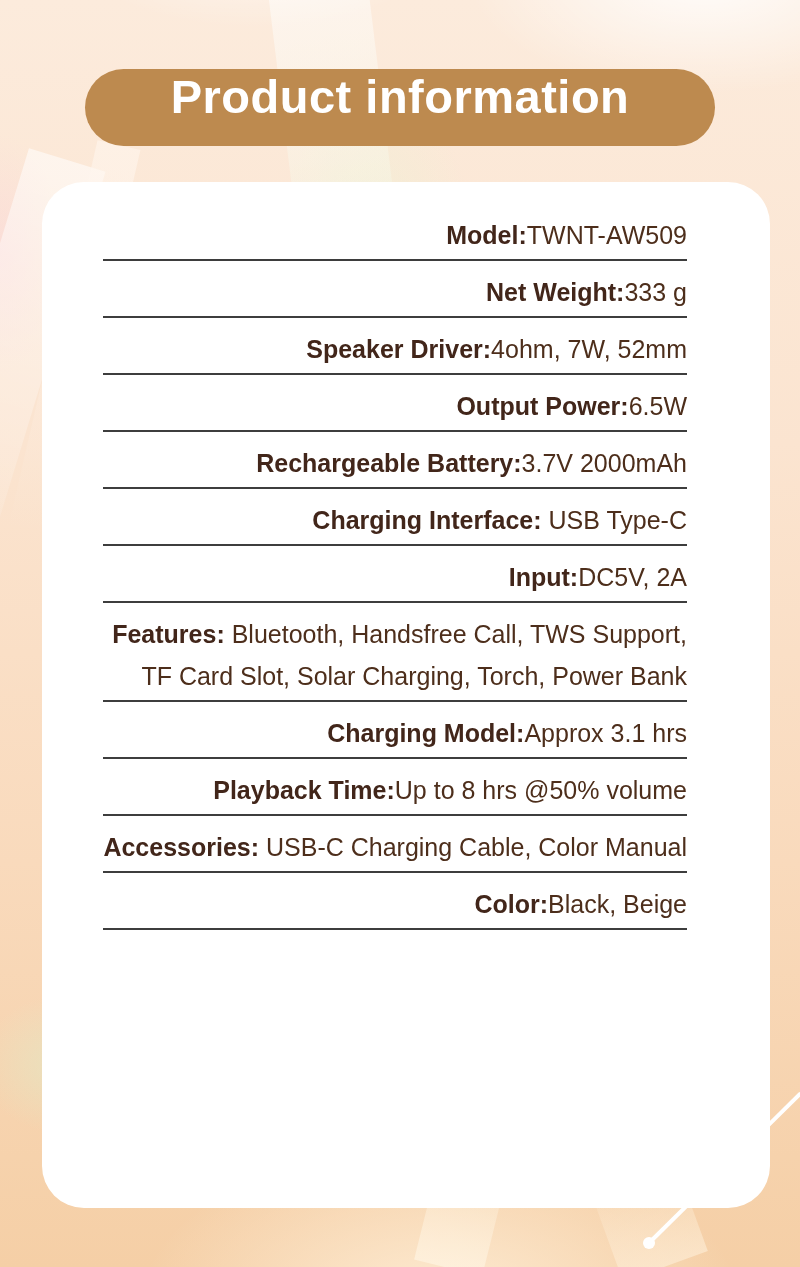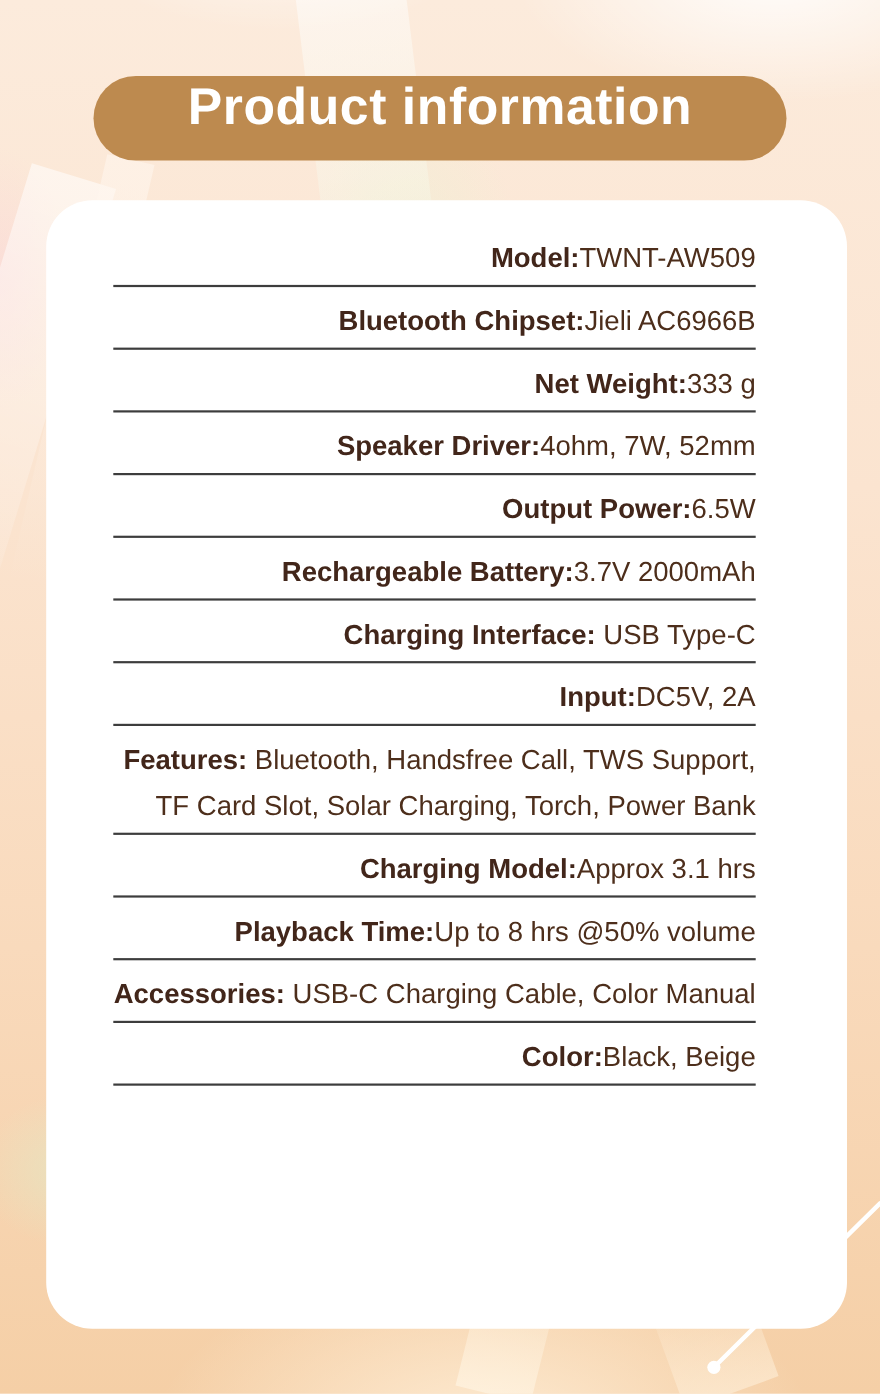--- a/index.html
+++ b/index.html
@@ -123,21 +123,20 @@
   <line x1="800" y1="1094" x2="650" y2="1242" stroke="#ffffff" stroke-width="4" stroke-linecap="round"></line>
   <circle cx="649" cy="1243" r="6" fill="#ffffff"></circle>
 </svg>
 
 <div class="title-pill">
   <span class="title-text">Product information</span>
 </div>
 
 <div class="spec-card">
     <div class="spec-row"><span class="spec-label">Model:</span><span class="spec-value">TWNT-AW509</span></div>
-    <div class="spec-row"><span class="spec-label">Bluetooth Chipset:</span><span class="spec-value">Jieli AC6966B</span></div>
     <div class="spec-row"><span class="spec-label">Net Weight:</span><span class="spec-value">333 g</span></div>
     <div class="spec-row"><span class="spec-label">Speaker Driver:</span><span class="spec-value">4ohm, 7W, 52mm</span></div>
     <div class="spec-row"><span class="spec-label">Output Power:</span><span class="spec-value">6.5W</span></div>
     <div class="spec-row"><span class="spec-label">Rechargeable Battery:</span><span class="spec-value">3.7V 2000mAh</span></div>
     <div class="spec-row"><span class="spec-label">Charging Interface:</span><span class="spec-value"> USB Type-C</span></div>
     <div class="spec-row"><span class="spec-label">Input:</span><span class="spec-value">DC5V, 2A</span></div>
     <div class="spec-row"><span class="spec-label">Features:</span><span class="spec-value"> Bluetooth, Handsfree Call, TWS Support, TF Card Slot, Solar Charging, Torch, Power Bank</span></div>
     <div class="spec-row"><span class="spec-label">Charging Model:</span><span class="spec-value">Approx 3.1 hrs</span></div>
     <div class="spec-row"><span class="spec-label">Playback Time:</span><span class="spec-value">Up to 8 hrs @50% volume</span></div>
     <div class="spec-row"><span class="spec-label">Accessories:</span><span class="spec-value"> USB-C Charging Cable, Color Manual</span></div>

